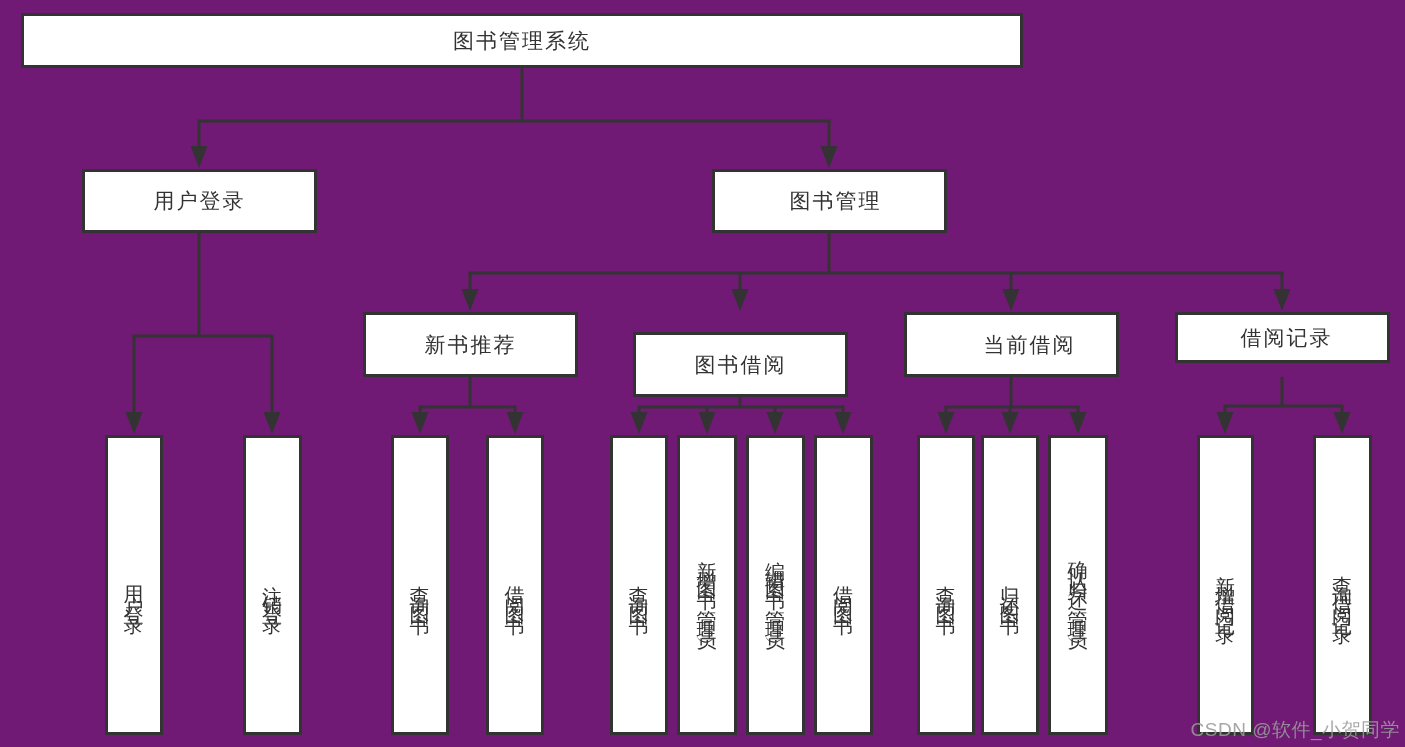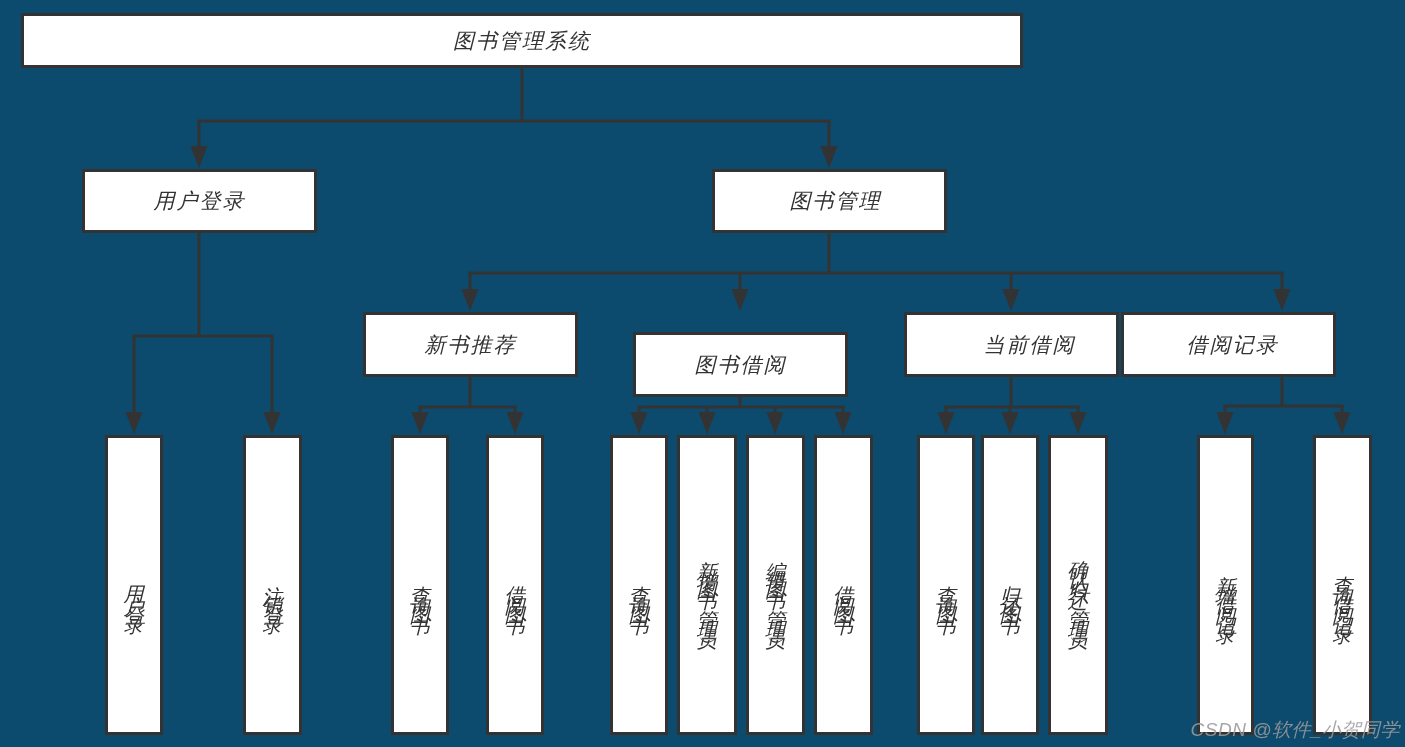--- a/index.html
+++ b/index.html
@@ -1,22 +1,21 @@
 <!DOCTYPE html>
 <html><head>
 <meta charset="utf-8">
 <style>
   html,body{margin:0;padding:0;background:#ffffff;}
   .canvas{
     position:relative;
     width:1405px;height:747px;
-    background:#0c4a6e;
+    background:#701a75;
     font-family:"Liberation Sans", sans-serif;
     overflow:hidden;
-    font-style:italic;
   }
   svg.connectors{
     position:absolute;left:0;top:0;z-index:1;
   }
   .node{
     position:absolute;
     box-sizing:border-box;
     background:#ffffff;
     border:3px solid #333333;
     display:flex;
@@ -119,21 +118,21 @@
       </div>
       <div class="node horiz" style="left: 363px; top: 312px; width: 215px; height: 65px; border-color: rgb(51, 51, 51);">
         <span class="node-label">新书推荐</span>
       </div>
       <div class="node horiz" style="left: 633px; top: 312px; width: 215px; height: 65px; border-color: rgb(51, 51, 51); margin-top: 20px;">
         <span class="node-label">图书借阅</span>
       </div>
       <div class="node horiz" style="left: 904px; top: 312px; width: 215px; height: 65px; border-color: rgb(51, 51, 51); padding-left: 36px;">
         <span class="node-label">当前借阅</span>
       </div>
-      <div class="node horiz" style="left: 1121px; top: 312px; width: 215px; height: 65px; border-color: rgb(51, 51, 51); padding-left: 8px;">
+      <div class="node horiz" style="left: 1175px; top: 312px; width: 215px; height: 51px; border-color: rgb(51, 51, 51); padding-left: 8px;">
         <span class="node-label">借阅记录</span>
       </div>
       <div class="node vert" style="left: 105px; top: 435px; width: 58px; height: 300px; border-color: rgb(51, 51, 51);">
         <span class="node-label">用户登录</span>
       </div>
       <div class="node vert" style="left: 243px; top: 435px; width: 59px; height: 300px; border-color: rgb(51, 51, 51);">
         <span class="node-label">注销登录</span>
       </div>
       <div class="node vert" style="left: 391px; top: 435px; width: 58px; height: 300px; border-color: rgb(51, 51, 51);">
         <span class="node-label">查询图书</span>

